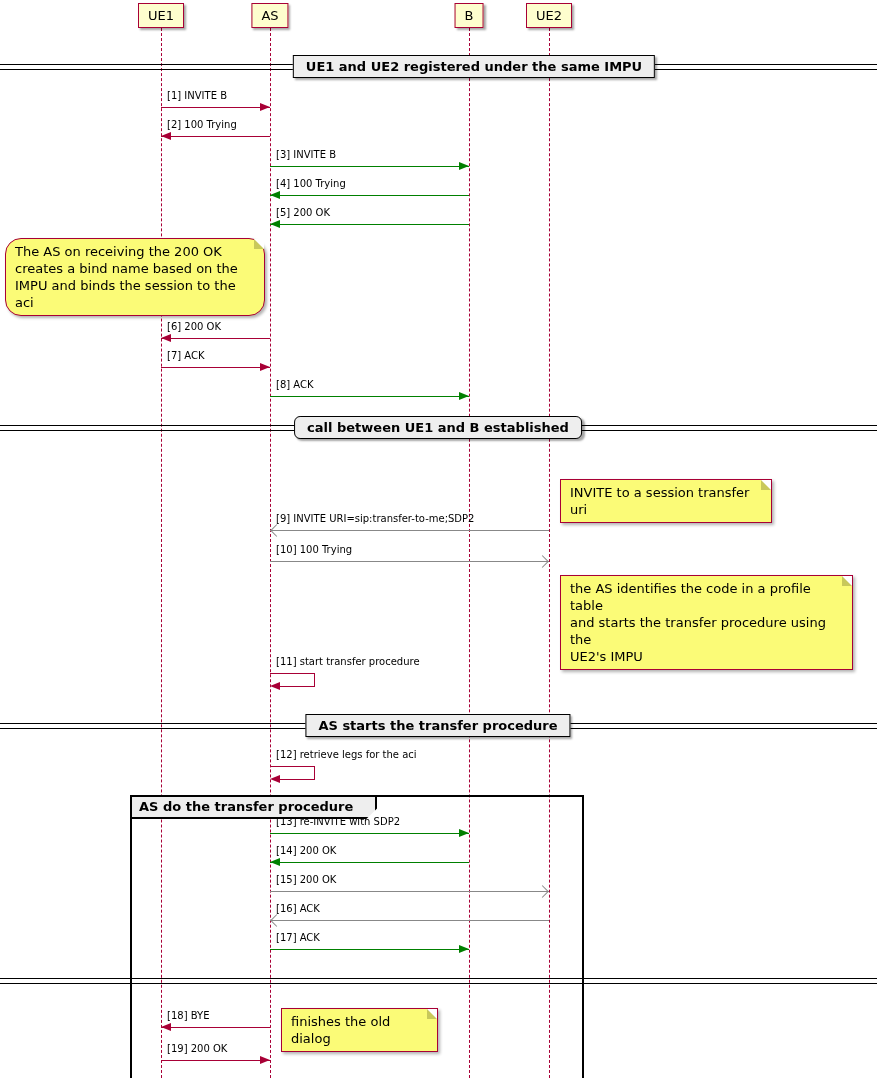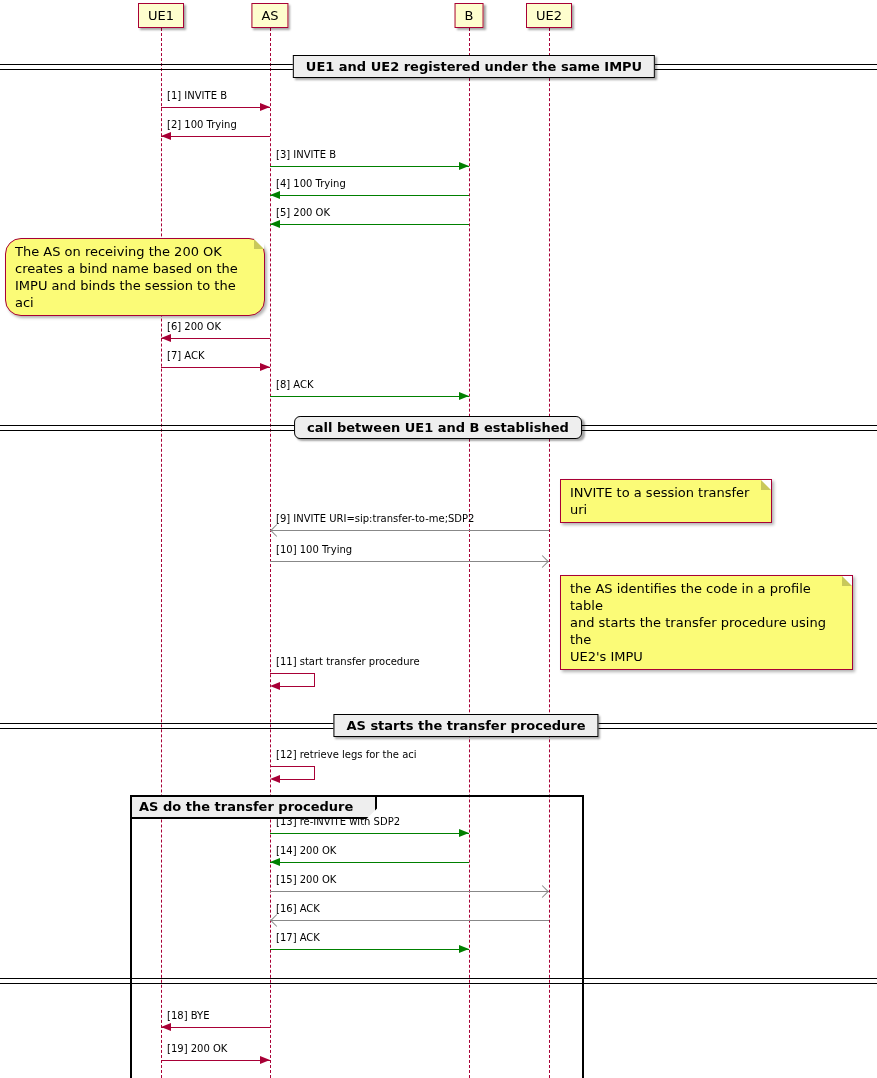--- a/index.html
+++ b/index.html
@@ -52,30 +52,31 @@
       <div class="frame-header">AS do the transfer procedure</div>
     </div>
     <div class="divider-line" style="top: 64px;"></div>
     <div class="divider-line" style="top: 69px;"></div>
     <div class="divider-box" style="left: 438px; top: 55px; margin-left: 36px;">UE1 and UE2 registered under the same IMPU</div>
     <div class="divider-line" style="top: 425px;"></div>
     <div class="divider-line" style="top: 430px;"></div>
     <div class="divider-box" style="left: 438px; top: 416px; border-radius: 6px;">call between UE1 and B established</div>
     <div class="divider-line" style="top: 723px;"></div>
     <div class="divider-line" style="top: 728px;"></div>
-    <div class="divider-box" style="left: 438px; top: 714px; margin-left: 28px;">AS starts the transfer procedure</div>
+    <div class="divider-box" style="left: 438px; top: 714px;">AS starts the transfer procedure</div>
     <div class="divider-line" style="top: 978px;"></div>
     <div class="divider-line" style="top: 983px;"></div>
     <div class="note" style="left: 5px; top: 238px; width: 260px; border-radius: 16px;">The AS on receiving the 200 OK
 creates a bind name based on the
 IMPU and binds the session to the aci</div>
     <div class="note" style="left: 560px; top: 479px; width: 212px;">INVITE to a session transfer uri</div>
     <div class="note" style="left: 560px; top: 575px; width: 293px;">the AS identifies the code in a profile table
 and starts the transfer procedure using the
 UE2's IMPU</div>
+    <div class="note" style="left: 281px; top: 1008px; width: 157px;">finishes the old dialog</div>
     <div class="msg-label" style="left: 167px; top: 90px;">[1] INVITE B</div>
     <div class="msg-line" style="left: 161px; top: 107px; width: 109px; border-top-color: rgb(168, 0, 54);"></div>
     <div class="arrow-solid" style="left: 260px; top: 102.5px; border-top: 4.5px solid transparent; border-bottom: 4.5px solid transparent; border-left: 10px solid rgb(168, 0, 54);"></div>
     <div class="msg-label" style="left: 167px; top: 119px;">[2] 100 Trying</div>
     <div class="msg-line" style="left: 161px; top: 136px; width: 109px; border-top-color: rgb(168, 0, 54);"></div>
     <div class="arrow-solid" style="left: 161px; top: 131.5px; border-top: 4.5px solid transparent; border-bottom: 4.5px solid transparent; border-right: 10px solid rgb(168, 0, 54);"></div>
     <div class="msg-label" style="left: 276px; top: 149px;">[3] INVITE B</div>
     <div class="msg-line" style="left: 270px; top: 166px; width: 199px; border-top-color: rgb(0, 128, 0);"></div>
     <div class="arrow-solid" style="left: 459px; top: 161.5px; border-top: 4.5px solid transparent; border-bottom: 4.5px solid transparent; border-left: 10px solid rgb(0, 128, 0);"></div>
     <div class="msg-label" style="left: 276px; top: 178px;">[4] 100 Trying</div>

